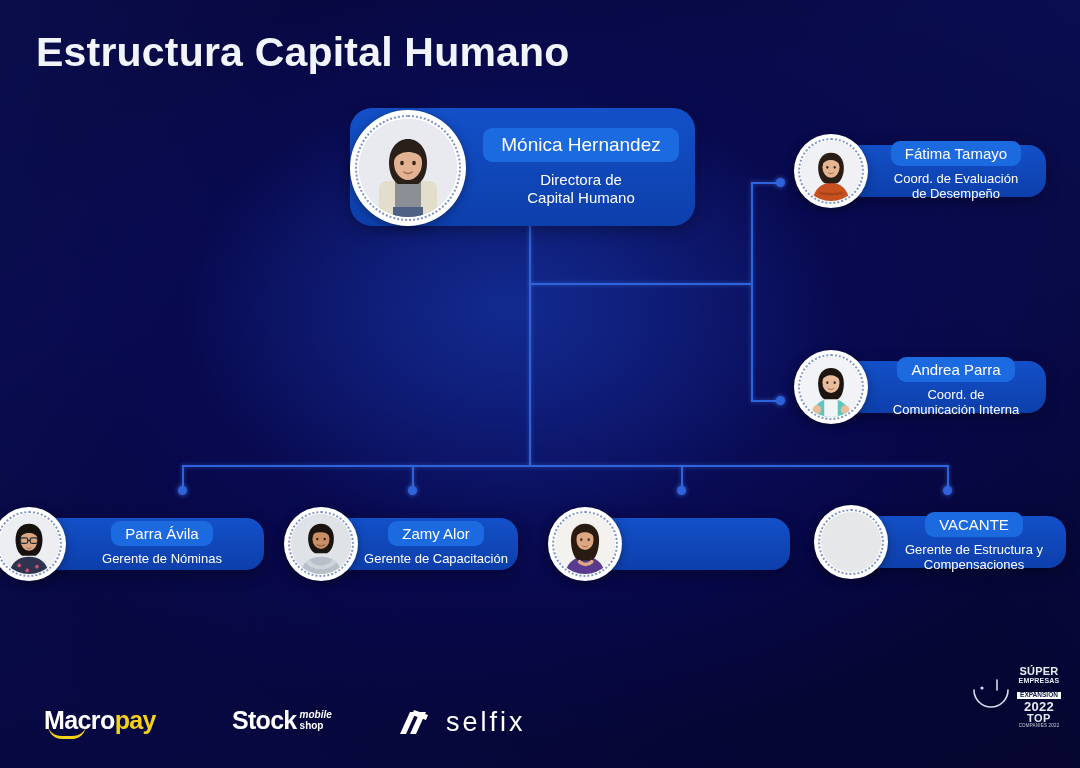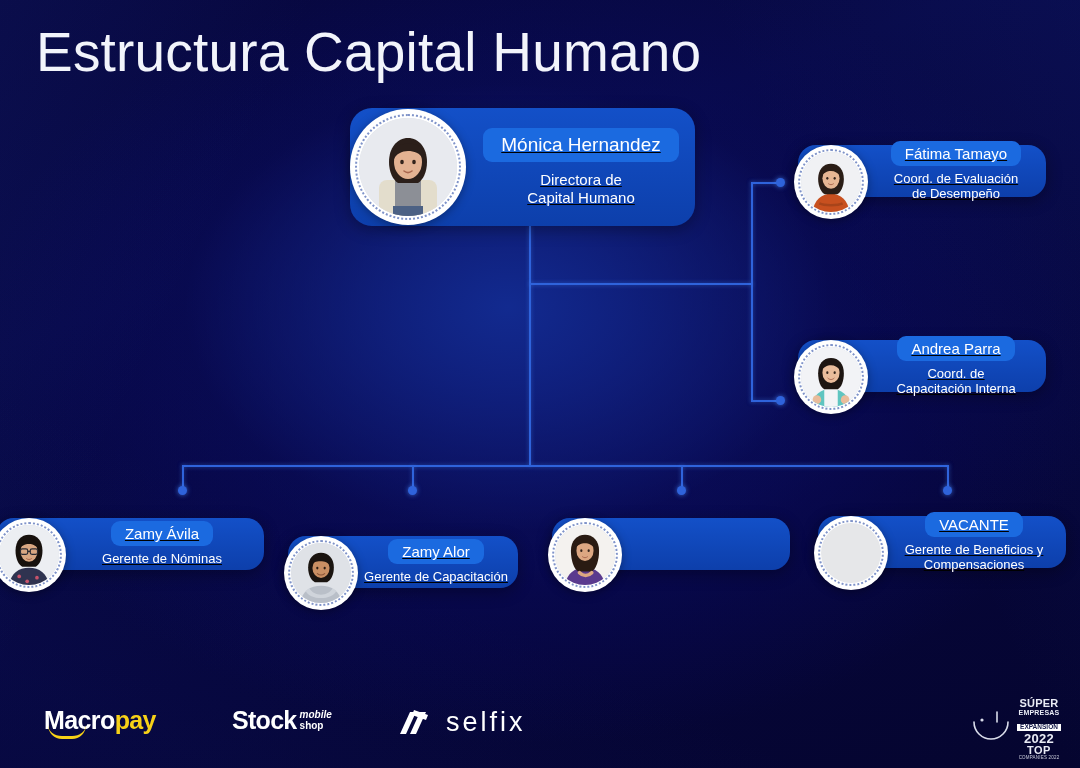--- a/index.html
+++ b/index.html
@@ -27,23 +27,23 @@
     background:
       linear-gradient(115deg, rgba(40,70,190,0.10) 0%, rgba(40,70,190,0) 22%),
       linear-gradient(-115deg, rgba(30,55,170,0.10) 0%, rgba(30,55,170,0) 26%),
       linear-gradient(25deg, rgba(25,45,150,0.07) 8%, rgba(25,45,150,0) 30%);
     pointer-events: none;
   }
 
   .title {
     position: absolute;
     left: 36px;
-    top: 20px;
-    font-size: 55px;
-    font-weight: 400;
+    top: 29px;
+    font-size: 41px;
+    font-weight: 700;
     letter-spacing: 0.2px;
     color: #f2f4fb;
   }
 
   
   .conn {
     position: absolute;
     background: #2f63db;
     box-shadow: 0 0 4px rgba(70,130,240,0.55);
   }
@@ -55,24 +55,24 @@
     height: 9px;
     border-radius: 50%;
     background: #2f63db;
     box-shadow: 0 0 5px rgba(70,130,240,0.8);
   }
 
   
   .card {
     position: absolute;
     display: flex;
+    align-items: center;
     border-radius: 16px;
     background: linear-gradient(180deg, #1350c8 0%, #0d3fab 100%);
     box-shadow: 0 4px 16px rgba(0,0,0,0.32);
-    text-decoration: underline;
   }
   .card .info {
     display: flex;
     flex-direction: column;
     align-items: center;
     justify-content: center;
     text-align: center;
   }
   .name-pill {
     display: inline-block;
@@ -117,26 +117,26 @@
   .card-lead .name-pill { font-size: 19px; padding: 6px 18px; margin-bottom: 9px; }
   .card-lead .role  { font-size: 15px; }
 
   .card-sm { height: 52px; border-radius: 18px; }
   .card-sm .photo { width: 74px; height: 74px; }
   .card-sm .name-pill { font-size: 15px; padding: 4px 14px; margin-bottom: 5px; }
   .card-sm .role { font-size: 13px; }
 
   .card-fatima { left: 798px; top: 145px; width: 248px; }
   .card-fatima .info { margin-left: 4px; width: 168px; }
-  .card-andrea { left: 798px; top: 340px; width: 248px; }
+  .card-andrea { left: 798px; top: 361px; width: 248px; }
   .card-andrea .info { margin-left: 4px; width: 168px; }
 
   .card-r1 { left: -4px;  top: 518px; width: 268px; }
   .card-r1 .info { margin-left: 2px; width: 188px; }
-  .card-r2 { left: 288px; top: 536px; width: 230px; }
+  .card-r2 { left: 288px; top: 518px; width: 230px; }
   .card-r2 .info { margin-left: 2px; width: 152px; }
   .card-r3 { left: 552px; top: 518px; width: 238px; }
   .card-r3 .info { margin-left: 2px; width: 160px; }
   .card-r4 { left: 818px; top: 516px; width: 248px; }
   .card-r4 .info { margin-left: 2px; width: 168px; }
 
   
   .card-sm .photo { margin-left: -4px; }
   .logo { position: absolute; display: flex; align-items: center; }
 
@@ -153,21 +153,21 @@
     border-radius: 0 0 40px 40px;
   }
 
   .logo-stock { left: 232px; top: 706px; }
   .logo-stock .main { color: #ffffff; font-size: 25px; font-weight: bold; letter-spacing: -0.7px; }
   .logo-stock .sub  { color: #ffffff; font-size: 10px; font-weight: bold; line-height: 1.05; margin-left: 3px; }
 
   .logo-selfix { left: 400px; top: 707px; }
   .logo-selfix .txt { color: #ffffff; font-size: 27px; letter-spacing: 3px; margin-left: 16px; }
 
-  .badge { position: absolute; left: 968px; top: 698px; width: 96px; height: 56px; }
+  .badge { position: absolute; left: 968px; top: 666px; width: 96px; height: 56px; }
   .badge .ring {
     position: absolute;
     left: 0; top: 4px;
     width: 46px; height: 46px;
   }
   .badge .txt {
     position: absolute;
     left: 46px; top: 0;
     width: 50px;
     text-align: center;
@@ -277,21 +277,21 @@
           <ellipse cx="55" cy="42" rx="1.8" ry="2.2" fill="#33241c"></ellipse>
           <path d="M44 51c3 3 7 3 10 0" stroke="#a9674f" stroke-width="1.6" fill="none" stroke-linecap="round"></path>
           <circle cx="26" cy="86" r="7" fill="#e9bc9b"></circle>
           <circle cx="72" cy="86" r="7" fill="#e9bc9b"></circle>
         </svg>
       </div>
     </div>
     <div class="info">
       <span class="name-pill">Andrea Parra</span>
       <span class="role">Coord. de</span>
-      <span class="role">Capacitación Interna</span>
+      <span class="role">Comunicación Interna</span>
     </div>
   </div>
 
   <div class="card card-sm card-r1">
     <div class="photo">
       <div class="beads" style="inset:4px;"></div>
       <div class="pic" style="inset:7px;">
         <svg width="60" height="60" viewBox="0 0 98 98">
           <rect width="98" height="98" fill="#eceef2"></rect>
           <path d="M16 102c2-22 15-32 33-32s31 10 33 32z" fill="#2f3350"></path>
@@ -302,21 +302,21 @@
           <ellipse cx="49" cy="43" rx="14" ry="17" fill="#d9a782"></ellipse>
           <path d="M33 31c5-9 26-10 31 1 1 4 1 8 1 8-3-6-10-9-16-9s-14 3-16 9c0 0-1-5 0-9z" fill="#17110d"></path>
           <rect x="35" y="39" width="12" height="9" rx="3" fill="none" stroke="#2b2b33" stroke-width="2"></rect>
           <rect x="51" y="39" width="12" height="9" rx="3" fill="none" stroke="#2b2b33" stroke-width="2"></rect>
           <line x1="47" y1="43" x2="51" y2="43" stroke="#2b2b33" stroke-width="2"></line>
           <path d="M45 55c2.5 2 5.5 2 8 0" stroke="#a9674f" stroke-width="1.6" fill="none" stroke-linecap="round"></path>
         </svg>
       </div>
     </div>
     <div class="info">
-      <span class="name-pill">Zamy Ávila</span>
+      <span class="name-pill">Parra Ávila</span>
       <span class="role">Gerente de Nóminas</span>
     </div>
   </div>
 
   <div class="card card-sm card-r2">
     <div class="photo">
       <div class="beads" style="inset:4px;"></div>
       <div class="pic" style="inset:7px;">
         <svg width="60" height="60" viewBox="0 0 98 98">
           <rect width="98" height="98" fill="#dfe2e7"></rect>
@@ -356,21 +356,21 @@
     </div>
   </div>
 
   <div class="card card-sm card-r4">
     <div class="photo">
       <div class="beads" style="inset:4px;"></div>
       <div class="pic" style="inset:7px; background:#e6e7e9;"></div>
     </div>
     <div class="info">
       <span class="name-pill">VACANTE</span>
-      <span class="role">Gerente de Beneficios y</span>
+      <span class="role">Gerente de Estructura y</span>
       <span class="role">Compensaciones</span>
     </div>
   </div>
 
   <div class="logo logo-macropay">
     <span class="w1">Macro</span>
       <span class="w2">pay</span>
     <span class="smile"></span>
   </div>
 

